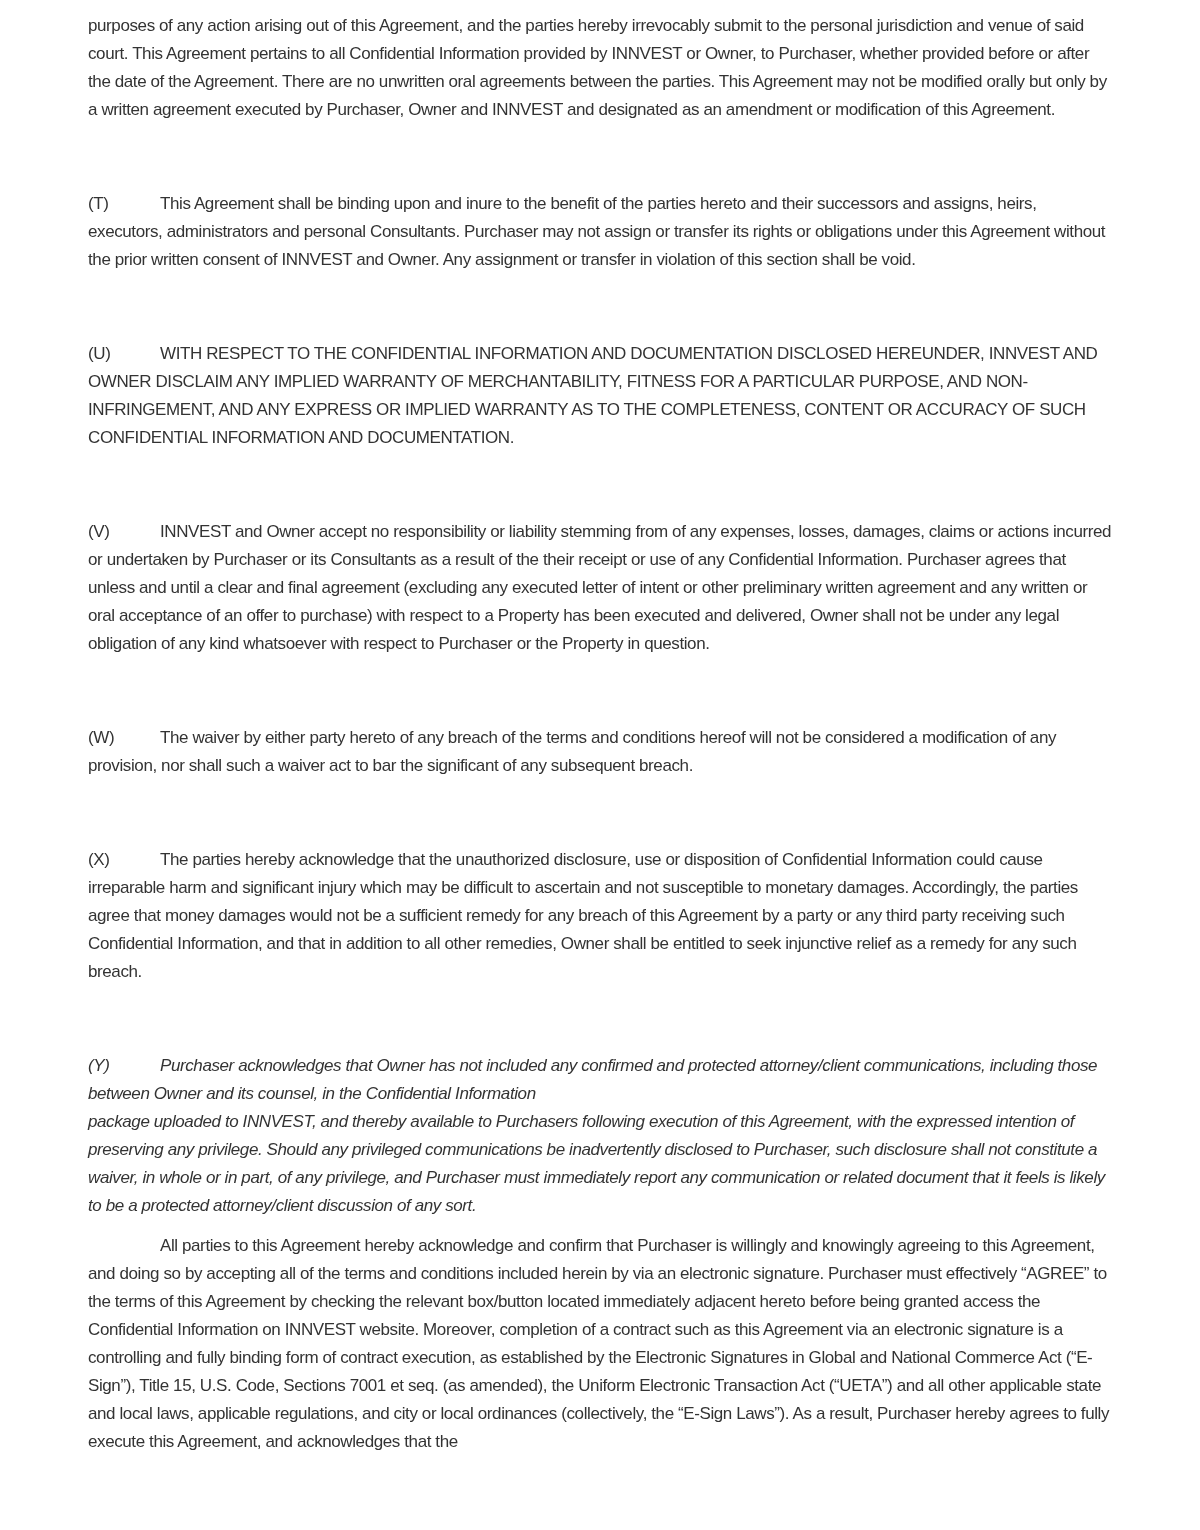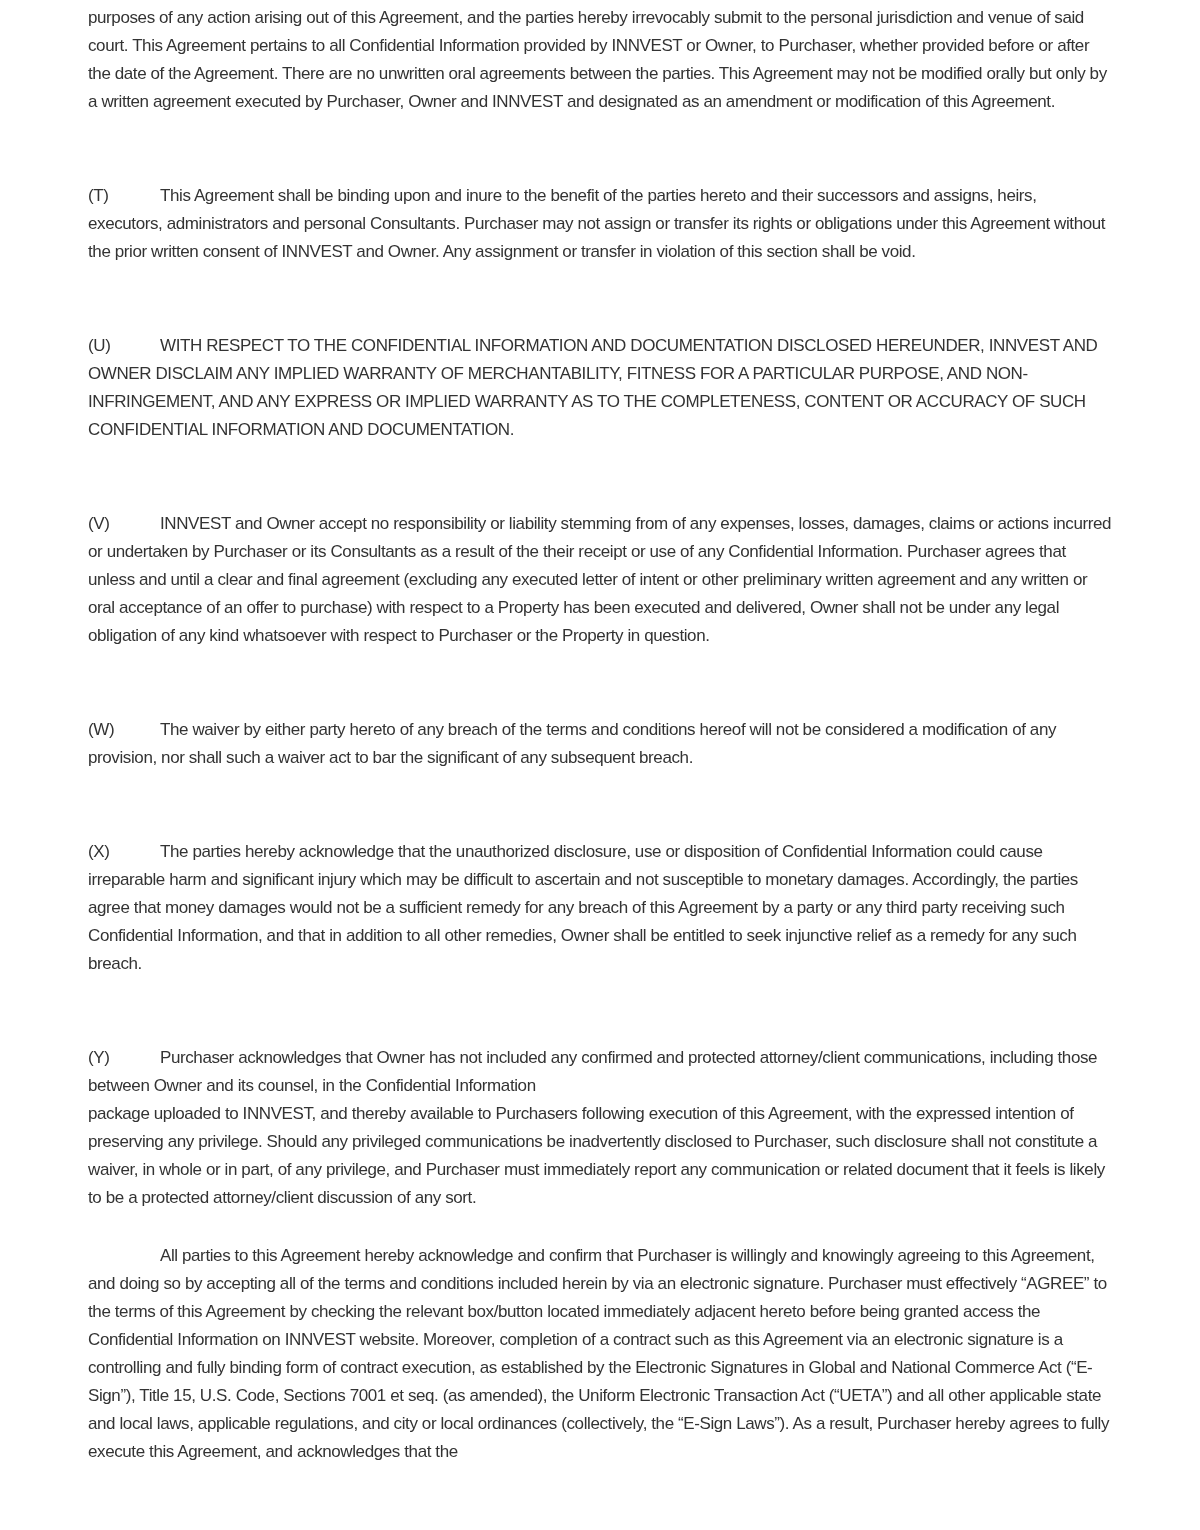--- a/index.html
+++ b/index.html
@@ -5,35 +5,36 @@
   html, body {
     margin: 0;
     padding: 0;
     background: #ffffff;
   }
   .doc-page {
     width: 1200px;
     height: 1530px;
     overflow: hidden;
     box-sizing: border-box;
-    padding: 4px 88px;
+    padding: 12px 88px;
     background: #ffffff;
     font-family: "Liberation Sans", sans-serif;
     font-size: 17px;
     line-height: 28px;
     letter-spacing: -0.4px;
     color: #333333;
     font-weight: 400;
   }
   .para {
     margin: 0 0 66px 0;
     white-space: pre-wrap;
   }
   .para.gap-small {
-    margin-bottom: 30px;
+    margin-bottom: 12px;
+    font-style: italic;
   }
   .para.indented {
     text-indent: 72px;
   }
   .para-label {
     display: inline-block;
     width: 72px;
     text-indent: 0;
   }
 </style>

